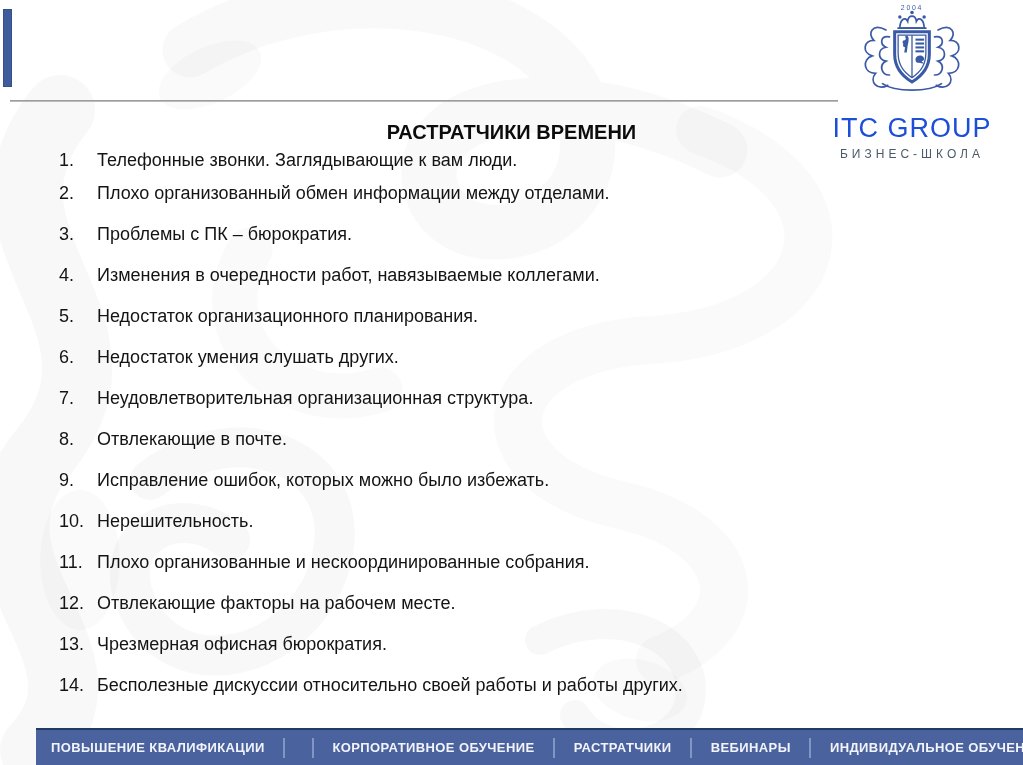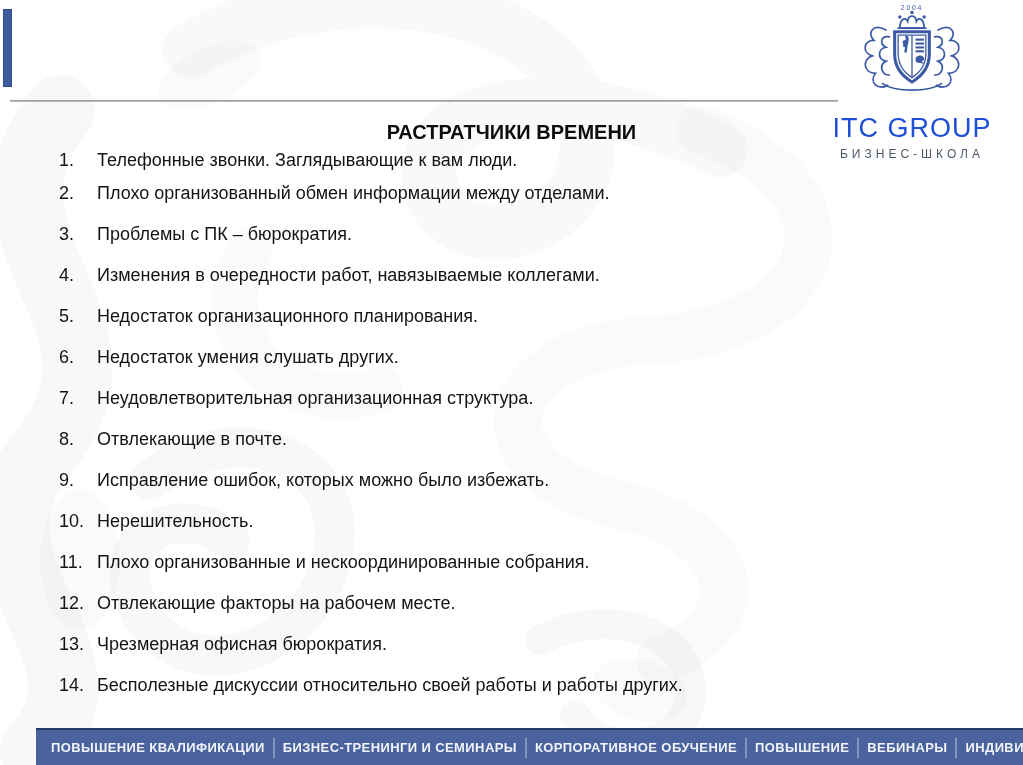--- a/index.html
+++ b/index.html
@@ -237,24 +237,23 @@
     </li>
     <li>
       <span class="item-num">14.</span>
       <span class="item-text">Бесполезные дискуссии относительно своей работы и работы других.</span>
     </li>
   </ol>
 
   <div class="footer-bar">
     <span class="footer-item">ПОВЫШЕНИЕ КВАЛИФИКАЦИИ</span>
     <span class="footer-divider"></span>
-    <span class="footer-item">БИЗНЕС-ТРЕНИНГИ И СЕМИНАРЫ</span>
     <span class="footer-divider"></span>
     <span class="footer-item">КОРПОРАТИВНОЕ ОБУЧЕНИЕ</span>
     <span class="footer-divider"></span>
-    <span class="footer-item">ПОВЫШЕНИЕ</span>
+    <span class="footer-item">РАСТРАТЧИКИ</span>
     <span class="footer-divider"></span>
     <span class="footer-item">ВЕБИНАРЫ</span>
     <span class="footer-divider"></span>
     <span class="footer-item">ИНДИВИДУАЛЬНОЕ ОБУЧЕНИЕ</span>
   </div>
 
 </div>
 
 </body></html>

